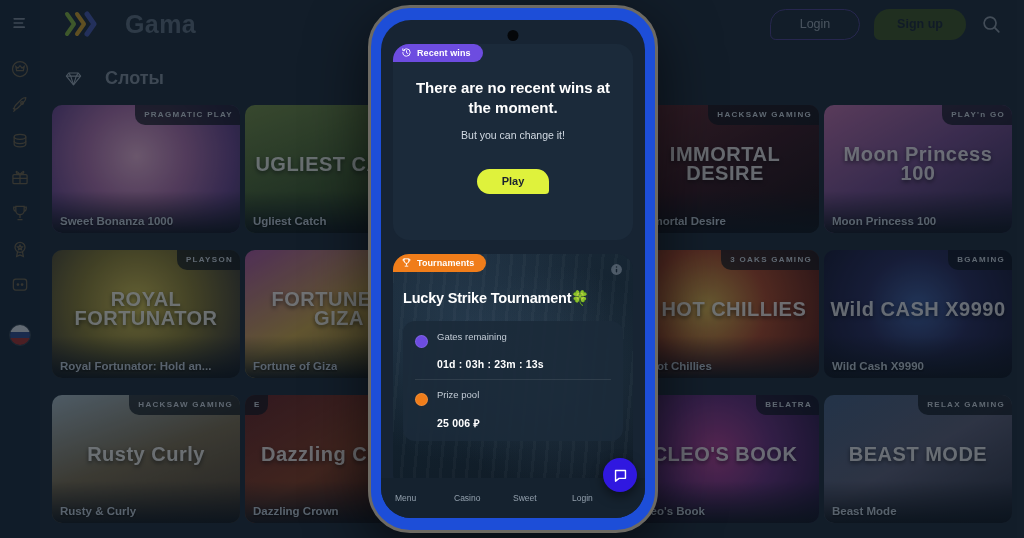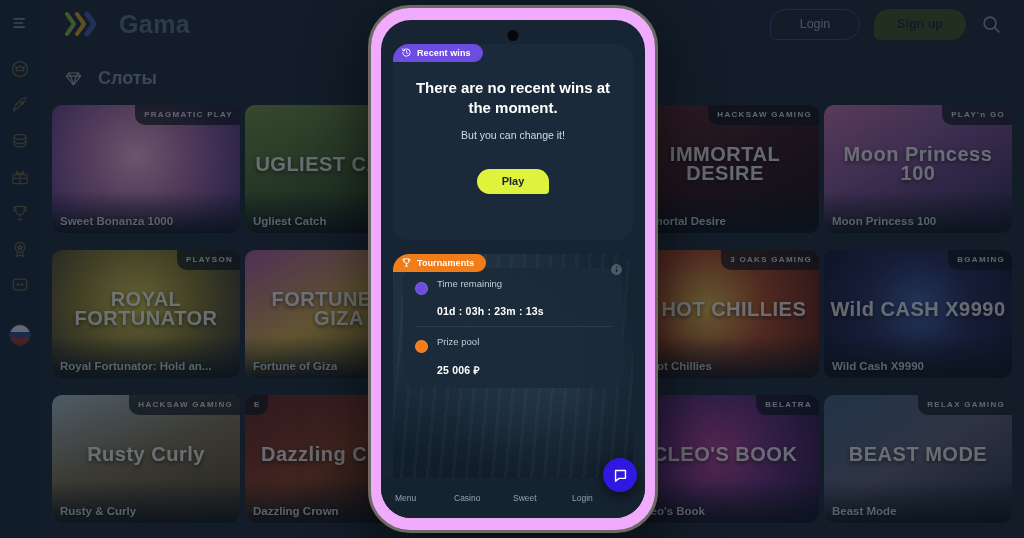--- a/index.html
+++ b/index.html
@@ -56,21 +56,21 @@
   .fl-r { background: #9c3030; }
 
   
   .topbar {
     position: absolute; left: 40px; top: 0; right: 0;
     height: 48px;
     display: flex; align-items: center;
     padding: 0 22px 0 24px;
     z-index: 6;
   }
-  .logo { display: flex; align-items: center; gap: 6px; }
+  .logo { display: flex; align-items: center; gap: 12px; }
   .logo-chevrons { display:flex; align-items:center; margin-right: 3px; }
   .logo-text {
     font-size: 25px; font-weight: 700; letter-spacing: .4px;
     color: #5c6b7c;
   }
   .topbar-right {
     margin-left: auto; display: flex; align-items: center; gap: 14px;
   }
   .btn-login {
     width: 90px; height: 31px;
@@ -85,21 +85,21 @@
     background: #3d5227;
     border-radius: 16px 16px 16px 6px;
     color: #1a2636; font-size: 12.5px; font-weight: 700;
     display: flex; align-items: center; justify-content: center;
   }
   .search-ic { color: #8a95a3; width: 22px; height: 22px; }
 
   
   .section-head {
     position: absolute; left: 64px; top: 68px;
-    display: flex; align-items: center; gap: 15px;
+    display: flex; align-items: center; gap: 22px;
     z-index: 6;
   }
   .section-head .diamond { color: #9aa6b4; width: 19px; height:19px; }
   .section-title {
     font-size: 18px; font-weight: 700; color: #7e8b99;
   }
 
   
   .grid {
     position: absolute; left: 52px; top: 105px;
@@ -171,21 +171,21 @@
     letter-spacing: .5px; line-height: .95;
     color: rgba(255,255,255,.82);
     text-shadow: 0 2px 4px rgba(0,0,0,.6);
     padding: 0 6px;
   }
 
   
   .phone {
     position: absolute; left: 368px; top: 5px;
     width: 290px; height: 528px;
-    background: #f0abfc;
+    background: #1d4ed8;
     border-radius: 42px;
     border: 3px solid #6d6a63;
     box-shadow: 0 18px 60px rgba(0,0,0,.6);
     z-index: 50;
     padding: 12px 10px;
   }
   .phone-screen {
     position: relative;
     width: 100%; height: 100%;
     border-radius: 30px;
@@ -565,26 +565,27 @@
             <span>Tournaments</span>
           </div>
           <span class="info-ic">
             <svg viewBox="0 0 24 24" fill="currentColor">
               <circle cx="12" cy="12" r="10" fill="currentColor" opacity=".45"></circle>
               <circle cx="12" cy="7.5" r="1.4" fill="#15222f"></circle>
                 <rect x="10.7" y="10.5" width="2.6" height="7" rx="1.3" fill="#15222f"></rect>
             </svg>
           </span>
 
+          <div class="tour-title">Lucky Strike Tournament🍀</div>
 
           <div class="tour-box">
             <div class="tour-row">
               <span class="dot dot-purple"></span>
               <span>
-                <span class="row-label" style="display:block">Time remaining</span>
+                <span class="row-label" style="display:block">Gates remaining</span>
                 <span class="row-value" style="display:block">01d : 03h : 23m : 13s</span>
               </span>
             </div>
             <div class="divider"></div>
             <div class="tour-row">
               <span class="dot dot-orange"></span>
               <span>
                 <span class="row-label" style="display:block">Prize pool</span>
                 <span class="row-value" style="display:block">25 006 ₽</span>
               </span>

